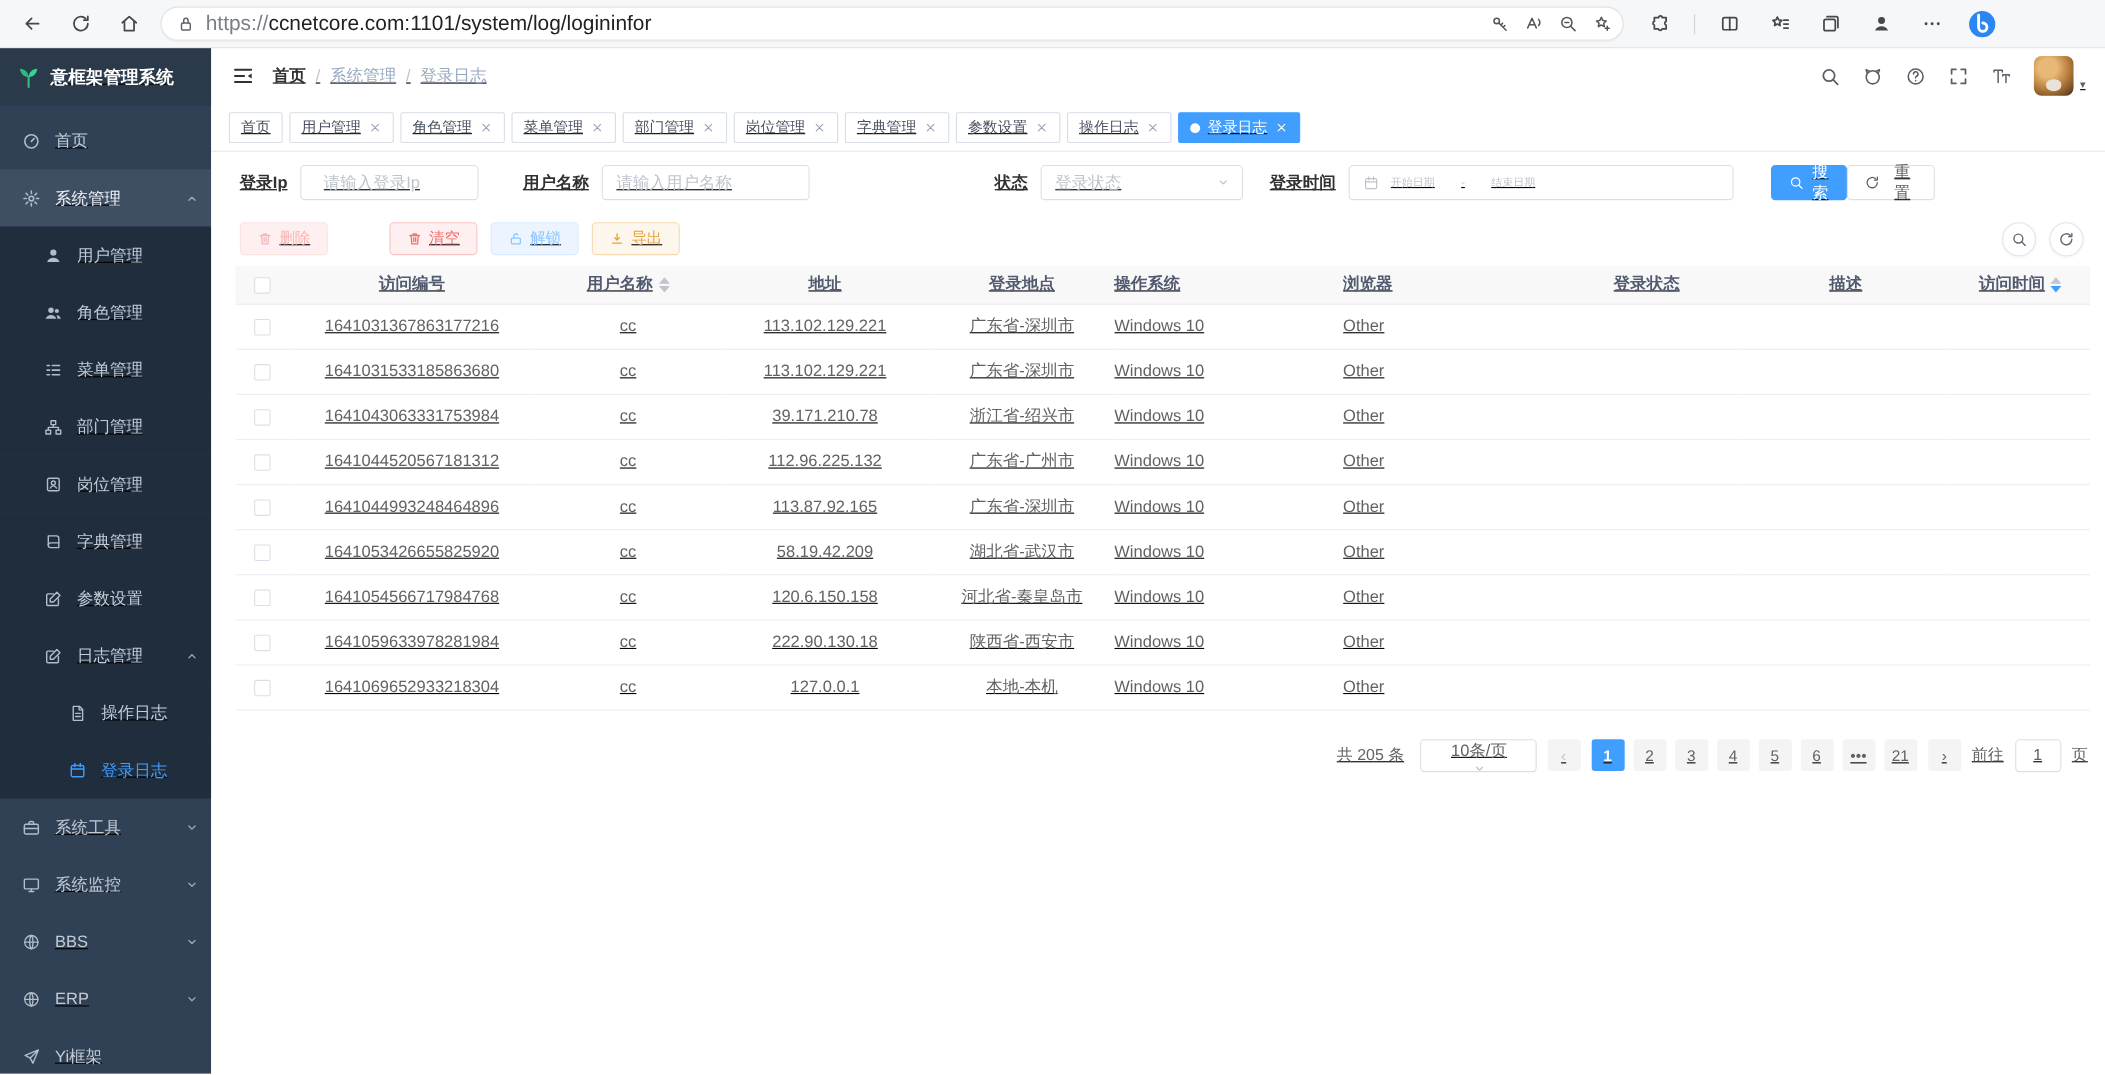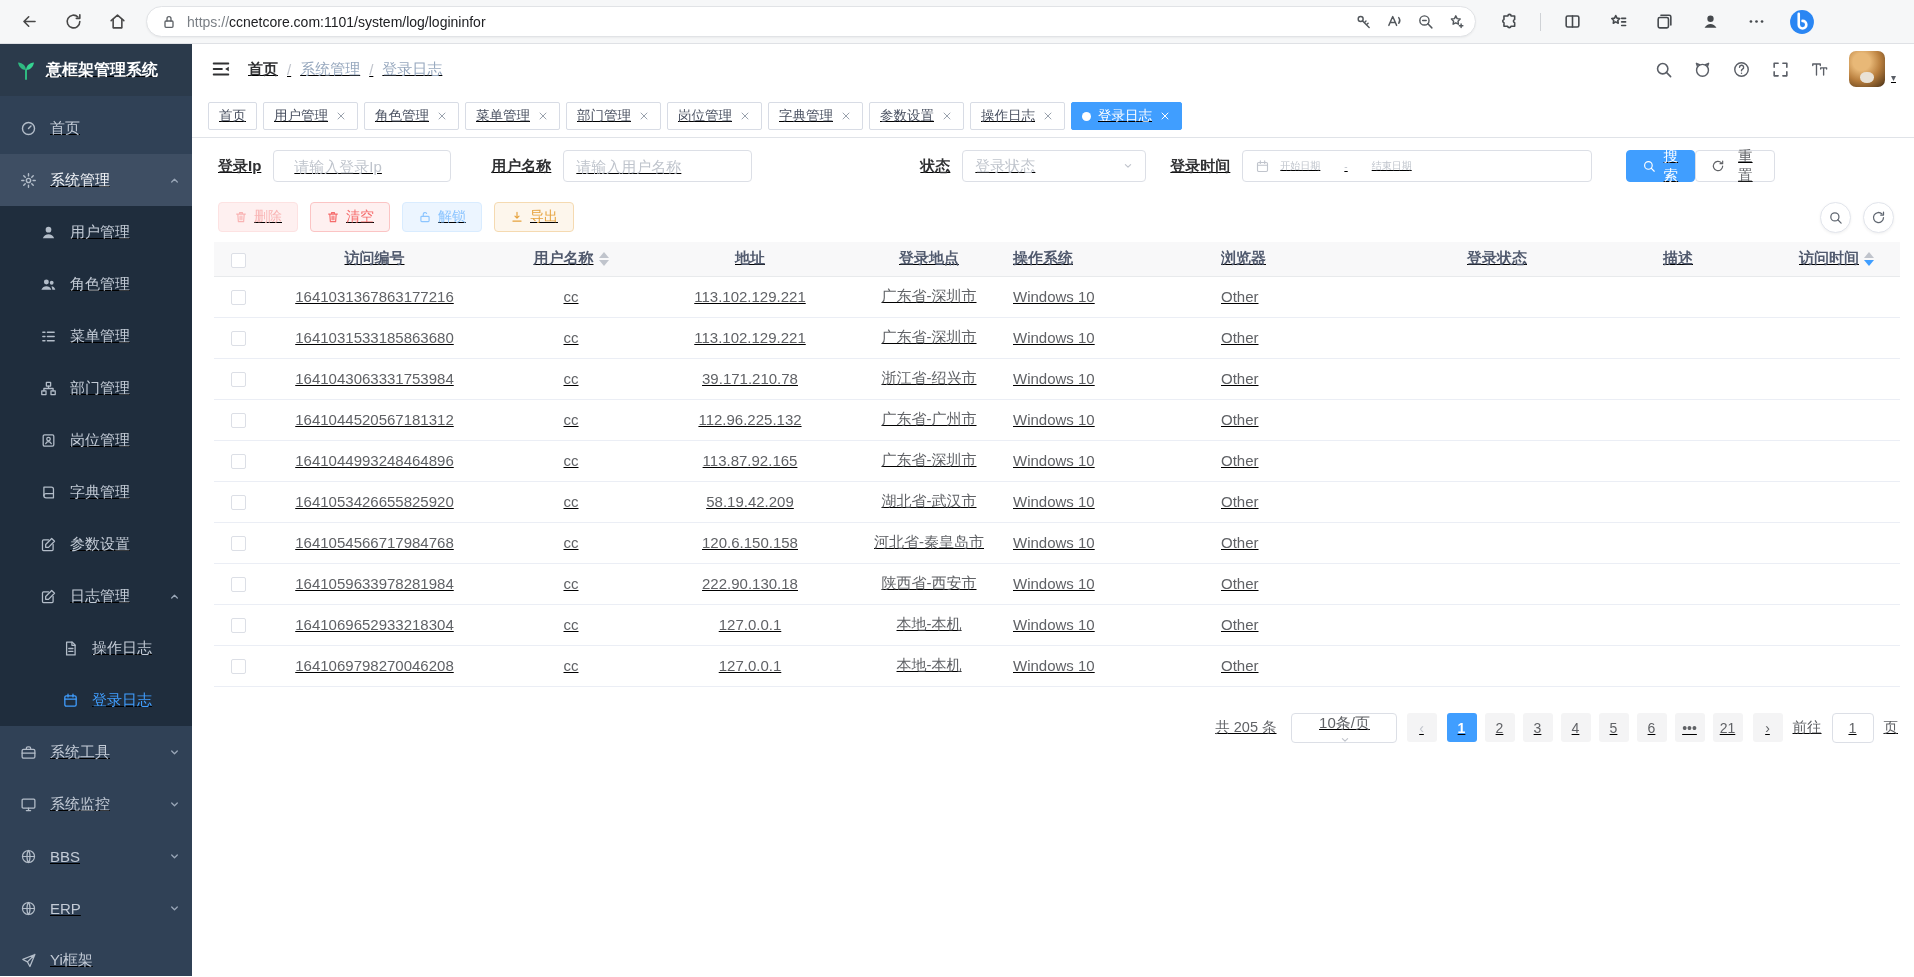--- a/index.html
+++ b/index.html
@@ -11,21 +11,21 @@
   
   .browser { height:44px; background:#f6f7f8; border-bottom:1px solid #dfe1e5;
     display:flex; align-items:center; padding:0 14px; gap:8px; }
   .b-btn { width:30px; height:30px; color:#474747; display:flex; align-items:center;
     justify-content:center; border-radius:4px; }
   .b-btn .icon{ width:19px; height:19px; }
   .url-pill { flex:1; max-width:1330px; height:31px; background:#fff; border:1px solid #e1e3e6;
     border-radius:16px; display:flex; align-items:center; padding:0 10px 0 14px;
     box-shadow:0 1px 2px rgba(0,0,0,.05); margin:0 6px; }
   .url-pill .icon { width:16px; height:16px; color:#5f6368; }
-  .url-text { flex:1; font-size:14px; color:#202124; margin-left:10px; white-space:nowrap;
+  .url-text { flex:1; font-size:19px; color:#202124; margin-left:10px; white-space:nowrap;
     overflow:hidden; }
   .url-text .scheme { color:#7a7f85; }
   .pill-icons { display:flex; gap:14px; margin-left:10px; }
   .pill-icons .icon { width:17px; height:17px; color:#52575c; }
   .chrome-right { display:flex; align-items:center; gap:16px; margin-left:4px; }
   .chrome-right .icon { width:19px; height:19px; color:#45494d; }
   .v-divider { width:1px; height:18px; background:#cfd2d6; }
   .copilot .icon{ width:26px; height:26px; }
 
   
@@ -92,21 +92,21 @@
   .btn { height:32px; border-radius:4px; border:1px solid #dcdfe6; background:#fff; color:#606266;
     font-size:14.5px; display:inline-flex; align-items:center; justify-content:center; gap:6px;
     padding:0 15px; cursor:pointer; font-family:inherit; }
   .btn .icon { width:14px; height:14px; }
   .btn.primary { background:#409eff; border-color:#409eff; color:#fff; }
 
   
   .toolbar { display:flex; align-items:flex-start; margin-top:20px; margin-left:4px; gap:12px; }
   .tbtn { height:30px; padding:0 15px; font-size:14px; }
   .btn.danger-dis { background:#fef0f0; border-color:#fde2e2; color:#f9b4b4; }
-  .btn.danger { background:#fef0f0; border-color:#fbc4c4; color:#f56c6c; }
+  .btn.danger { background:#fef0f0; border-color:#fbc4c4; color:#f56c6c;margin-left:44px; }
   .btn.primary-dis { background:#ecf5ff; border-color:#d9ecff; color:#8cc5ff; }
   .btn.warning { background:#fdf6ec; border-color:#f5dab1; color:#e6a23c; }
   .tool-right { margin-left:auto; display:flex; gap:12px; margin-right:6px; }
   .circ { width:31px; height:31px; border-radius:50%; border:1px solid #e2e5ec; background:#fff;
     display:flex; align-items:center; justify-content:center; color:#5f6670; cursor:pointer;
     box-shadow:0 1px 3px rgba(0,0,0,.06); }
   .circ .icon { width:15px; height:15px; }
 
   
   table { width:100%; border-collapse:collapse; margin-top:9px; table-layout:fixed; }
@@ -592,21 +592,21 @@
               <path d="M6 6l12 12M18 6L6 18"></path>
             </svg>
           </span>
         </div>
       </div>
 
     <div class="content">
 
       <div class="filters">
         <span class="f-label">登录Ip</span>
-        <input class="f-input" style="width: 178px; padding-left: 20px;" placeholder="请输入登录Ip">
+        <input class="f-input" style="width: 162px; padding-left: 20px;" placeholder="请输入登录Ip">
         <span class="f-label" style="margin-left:40px">用户名称</span>
         <input class="f-input" style="width: 189px;" placeholder="请输入用户名称">
         <span class="f-label" style="margin-left:168px">状态</span>
         <div class="sel" style="width:184px">
           <span class="ph">登录状态</span>
           <span class="icon">
               <svg viewBox="0 0 24 24" fill="none" stroke="currentColor" stroke-width="2" stroke-linecap="round" stroke-linejoin="round">
                 <polyline points="7.5 9.5 12 14 16.5 9.5"></polyline>
               </svg>
             </span>
@@ -832,32 +832,20 @@
               <td>1641069652933218304</td>
               <td>cc</td>
               <td>127.0.0.1</td>
               <td>本地-本机</td>
               <td class="al">Windows 10</td>
               <td class="al">Other</td>
               <td></td>
               <td></td>
               <td></td>
             </tr>
-            <tr>
-              <td><span class="cb"></span></td>
-              <td>1641069798270046208</td>
-              <td>cc</td>
-              <td>127.0.0.1</td>
-              <td>本地-本机</td>
-              <td class="al">Windows 10</td>
-              <td class="al">Other</td>
-              <td></td>
-              <td></td>
-              <td></td>
-            </tr>
           </tbody>
       </table>
 
       <div class="pager">
         <span class="pg-total">共 205 条</span>
         <div class="sel pg-size">
           <span class="ph">10条/页</span>
           <span class="icon">
               <svg viewBox="0 0 24 24" fill="none" stroke="currentColor" stroke-width="2" stroke-linecap="round" stroke-linejoin="round">
                 <polyline points="7.5 9.5 12 14 16.5 9.5"></polyline>

